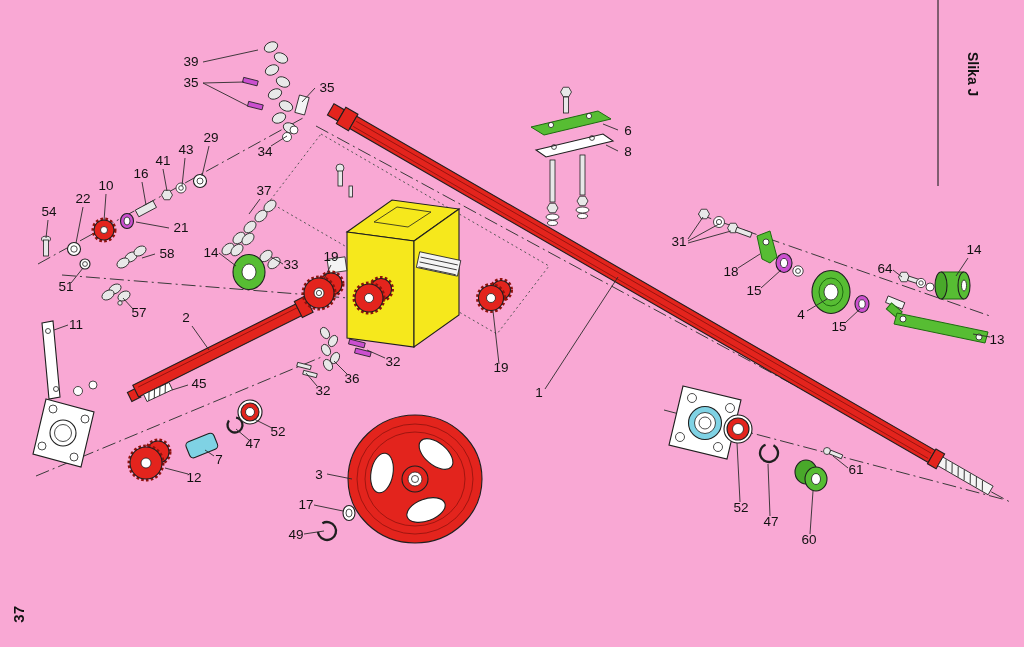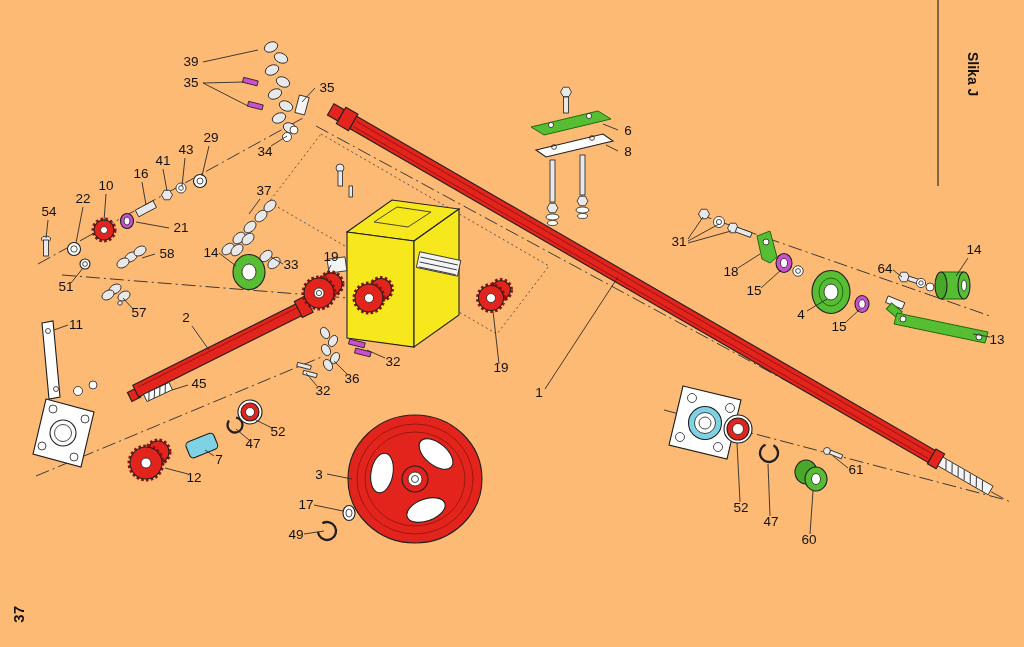--- a/index.html
+++ b/index.html
@@ -1,16 +1,16 @@
 <!DOCTYPE html>
 <html style="--c-red: #e3241d; --c-yellow: #f6e81c; --c-green: #57bd33; --c-green2: #49a82a; --c-magenta: #cb4fcf; --c-cyan: #7fd2e4;"><head>
 <meta charset="utf-8">
 <style>
   html,body{margin:0;padding:0;background:#ffffff;}
-  .canvas{position:relative;width:1024px;height:647px;background:#fdba74;overflow:hidden;
+  .canvas{position:relative;width:1024px;height:647px;background:#f9a8d4;overflow:hidden;
           font-family:"Liberation Sans", sans-serif;}
   svg{display:block;}
   .lbl{font-family:"Liberation Sans",sans-serif;font-size:13.5px;fill:#111;}
   .pagenum{font-family:"Liberation Sans",sans-serif;font-size:15px;font-weight:bold;fill:#111;}
   .figlbl{font-family:"Liberation Sans",sans-serif;font-size:14px;font-weight:bold;fill:#111;}
   .f-red{fill:var(--c-red);}
   .f-yellow{fill:var(--c-yellow);}
   .f-green{fill:var(--c-green);}
   .f-green2{fill:var(--c-green2);}
   .f-mag{fill:var(--c-magenta);}

